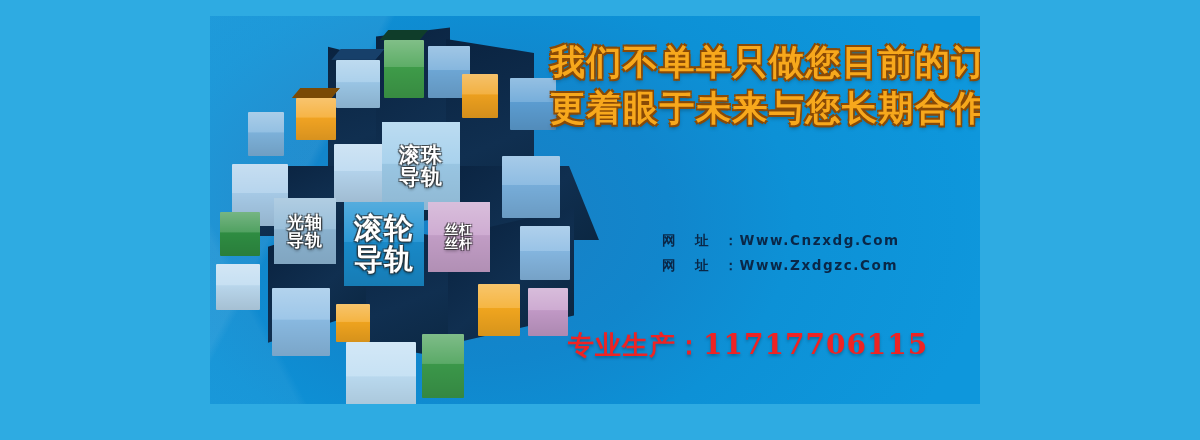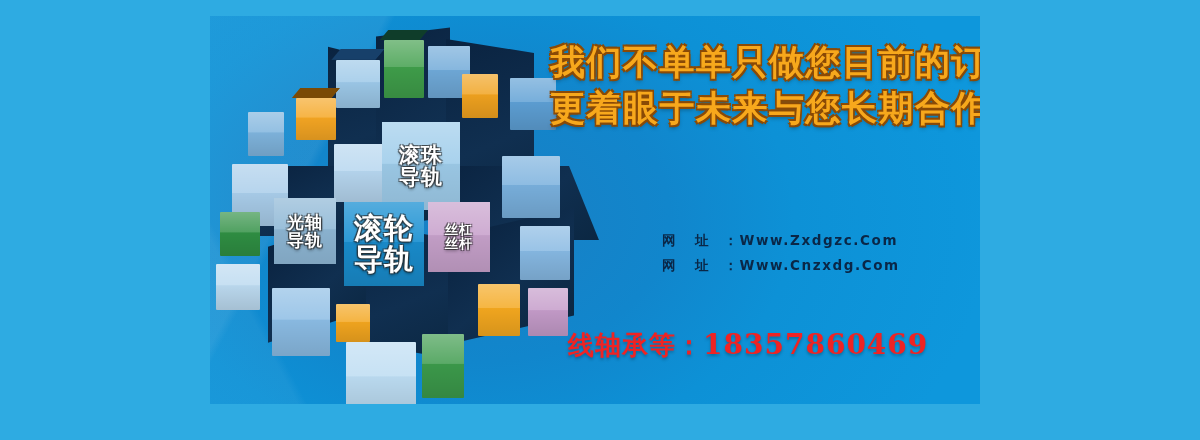--- a/index.html
+++ b/index.html
@@ -292,26 +292,26 @@
     <div id="textcol">
 
       <div class="headline">
         <span class="hl">我们不单单只做您目前的订单</span>
         <span class="hl">更着眼于未来与您长期合作</span>
       </div>
 
 
       <div class="contact">
         <div class="row">
+          <span class="key">网　址</span><span class="sep">：</span><span class="val">Www.Cnzxdg.Com</span>
+        </div>
+        <div class="row">
           <span class="key">网　址</span><span class="sep">：</span><span class="val">Www.Zxdgzc.Com</span>
         </div>
-        <div class="row">
-          <span class="key">网　址</span><span class="sep">：</span><span class="val">Www.Cnzxdg.Com</span>
-        </div>
       </div>
 
       <div class="phone">
-        <span>线轴承等：</span><span class="num">18357860469</span>
+        <span>专业生产：</span><span class="num">11717706115</span>
       </div>
 
     </div>
   </div>
 </div>
 
 </body></html>

